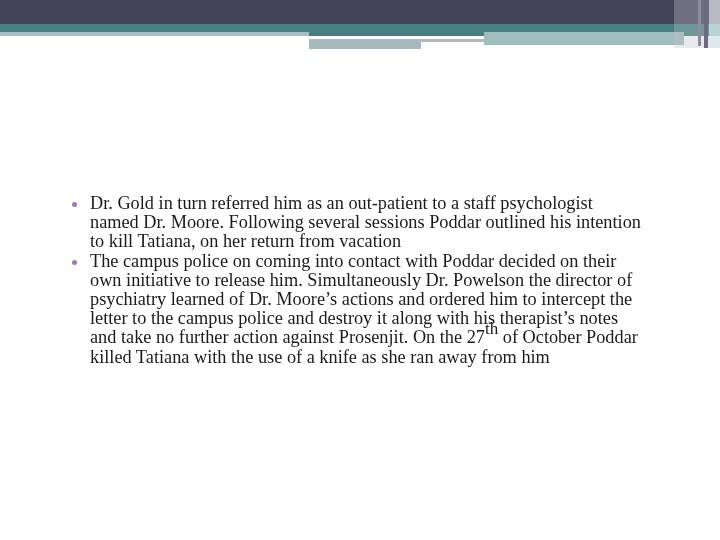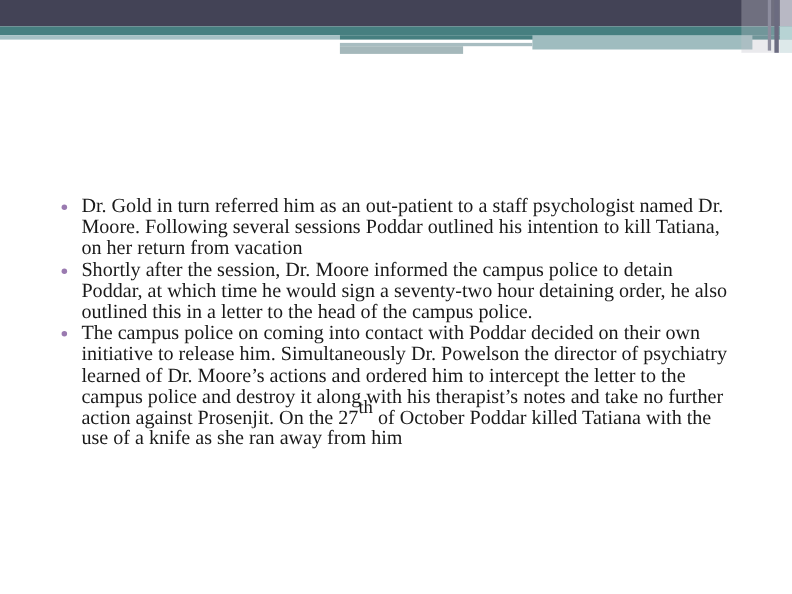--- a/index.html
+++ b/index.html
@@ -36,21 +36,21 @@
       left: 52px;
       top: 178px;
       width: 610px;
       font-family: "Liberation Serif", serif;
       font-size: 18.3px;
       line-height: 19.2px;
       color: #1a1a1a;
     }
     .bullets {
       list-style: none;
-      margin: 0;
+      margin: 16px;
       padding: 0;
     }
     .bullet-item {
       position: relative;
       padding-left: 22px;
       margin: 0;
     }
     .bullet-dot {
       position: absolute;
       left: 4px;
@@ -85,21 +85,17 @@
   <div class="band vstripe-6"></div>
 
   <div class="content">
     <ul class="bullets">
       <li class="bullet-item">
         <span class="bullet-dot"></span>
         <span>Dr. Gold in turn referred him as an out-patient to a staff psychologist named Dr. Moore. Following several sessions Poddar outlined his intention to kill Tatiana, on her return from vacation</span>
       </li>
       <li class="bullet-item">
         <span class="bullet-dot"></span>
-        <span>Shortly after the session, Dr. Moore informed the campus police to detain Poddar, at which time he would sign a seventy-two hour detaining order, he also outlined this in a letter to the head of the campus police.</span>
-      </li>
-      <li class="bullet-item">
-        <span class="bullet-dot"></span>
         <span>The campus police on coming into contact with Poddar decided on their own initiative to release him. Simultaneously Dr. Powelson the director of psychiatry learned of Dr. Moore’s actions and ordered him to intercept the letter to the campus police and destroy it along with his therapist’s notes and take no further action against Prosenjit. On the 27</span><sup>th</sup><span> of October Poddar killed Tatiana with the use of a knife as she ran away from him</span>
       </li>
     </ul>
   </div>
 </div>
 
 </body></html>

